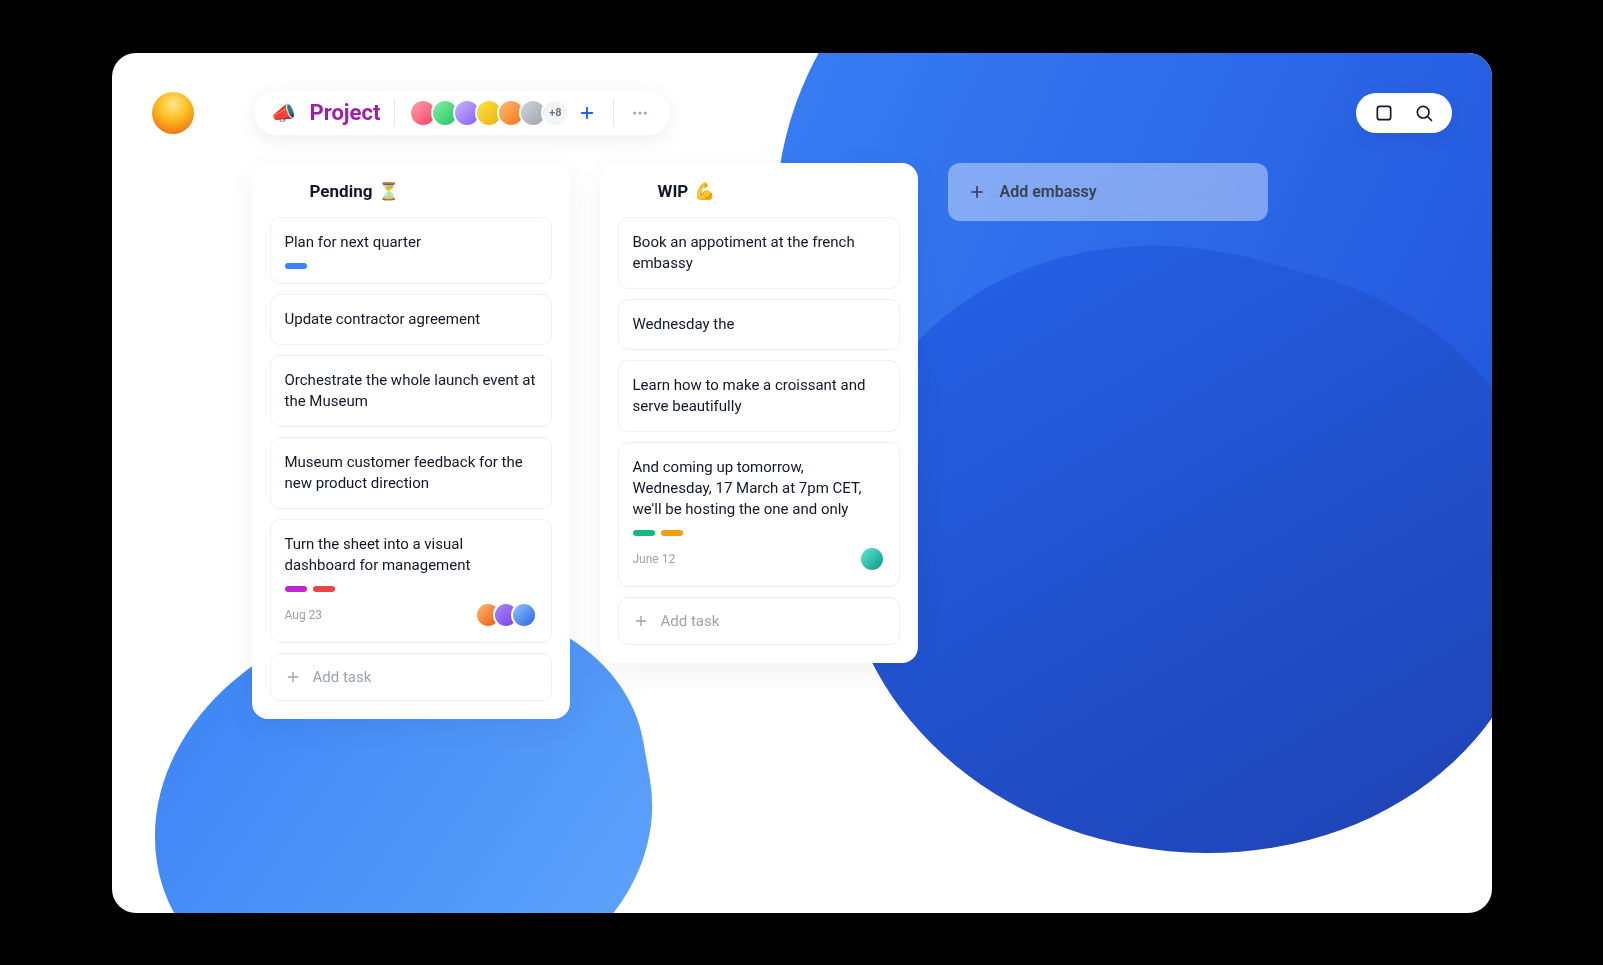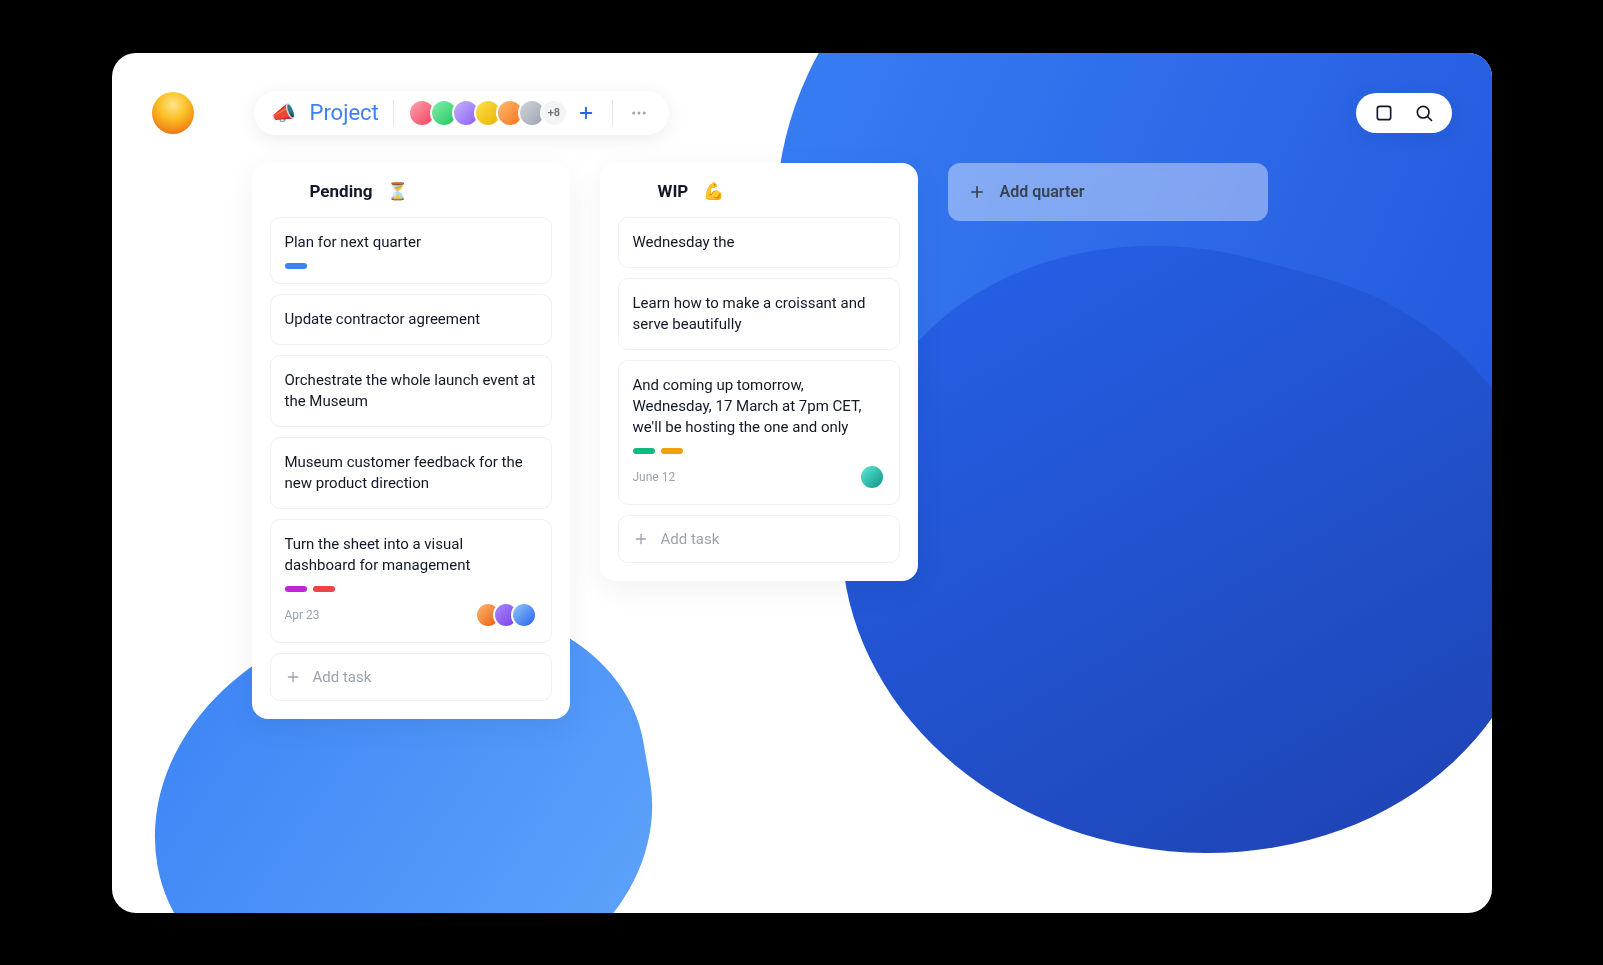--- a/index.html
+++ b/index.html
@@ -67,22 +67,22 @@
       box-shadow: 0 4px 20px rgba(0,0,0,0.08);
       gap: 14px;
     }
     .project-icon {
       width: 24px; height: 24px;
       display: flex; align-items: center; justify-content: center;
       font-size: 20px;
     }
     .project-title {
       font-size: 22px;
-      font-weight: 400;
-      color: #3b82f6;
+      font-weight: 700;
+      color: #a21caf;
     }
     .divider-v {
       width: 1px; height: 26px; background: #e5e7eb;
     }
     .member-stack {
       display: flex;
       align-items: center;
     }
     .member-avatar {
       width: 28px; height: 28px; border-radius: 50%;
@@ -155,21 +155,21 @@
       box-shadow: 0 8px 30px rgba(0,0,0,0.06);
       flex-shrink: 0;
     }
     .column-title {
       font-size: 17px;
       font-weight: 700;
       color: #111827;
       margin-bottom: 16px;
       display: flex;
       align-items: center;
-      gap: 15px;
+      gap: 6px;
       padding-left: 40px;
     }
     .task-card {
       background: #fff;
       border: 1px solid #eef0f3;
       border-radius: 10px;
       padding: 14px;
       margin-bottom: 10px;
       cursor: pointer;
     }
@@ -355,21 +355,21 @@
         <div class="task-title">Museum customer feedback for the new product direction</div>
       </div>
 
       <div class="task-card">
         <div class="task-title">Turn the sheet into a visual dashboard for management</div>
         <div class="tag-row">
           <div class="tag tag-purple"></div>
           <div class="tag tag-red"></div>
         </div>
         <div class="task-date">
-          <span>Apr 23</span>
+          <span>Aug 23</span>
           <div class="task-meta-right">
             <div class="mini-avatar ma3"></div>
             <div class="mini-avatar ma2"></div>
             <div class="mini-avatar ma5"></div>
           </div>
         </div>
       </div>
 
       <div class="add-task">
         <svg width="16" height="16" viewBox="0 0 24 24" fill="none" stroke="currentColor" stroke-width="2" stroke-linecap="round">
@@ -379,20 +379,23 @@
         <span>Add task</span>
       </div>
     </div>
 
     <div class="column">
       <div class="column-title">
         <span>WIP</span>
         <span>💪</span>
       </div>
 
+      <div class="task-card">
+        <div class="task-title">Book an appotiment at the french embassy</div>
+      </div>
 
       <div class="task-card">
         <div class="task-title">Wednesday the</div>
       </div>
 
       <div class="task-card">
         <div class="task-title">Learn how to make a croissant and serve beautifully</div>
       </div>
 
       <div class="task-card">
@@ -416,18 +419,18 @@
           </svg>
         <span>Add task</span>
       </div>
     </div>
 
     <div class="add-section">
       <svg width="18" height="18" viewBox="0 0 24 24" fill="none" stroke="currentColor" stroke-width="2.2" stroke-linecap="round">
           <line x1="12" y1="5" x2="12" y2="19"></line>
           <line x1="5" y1="12" x2="19" y2="12"></line>
         </svg>
-      <span>Add quarter</span>
+      <span>Add embassy</span>
     </div>
 
   </div>
 
 </div>
 
 </body></html>

